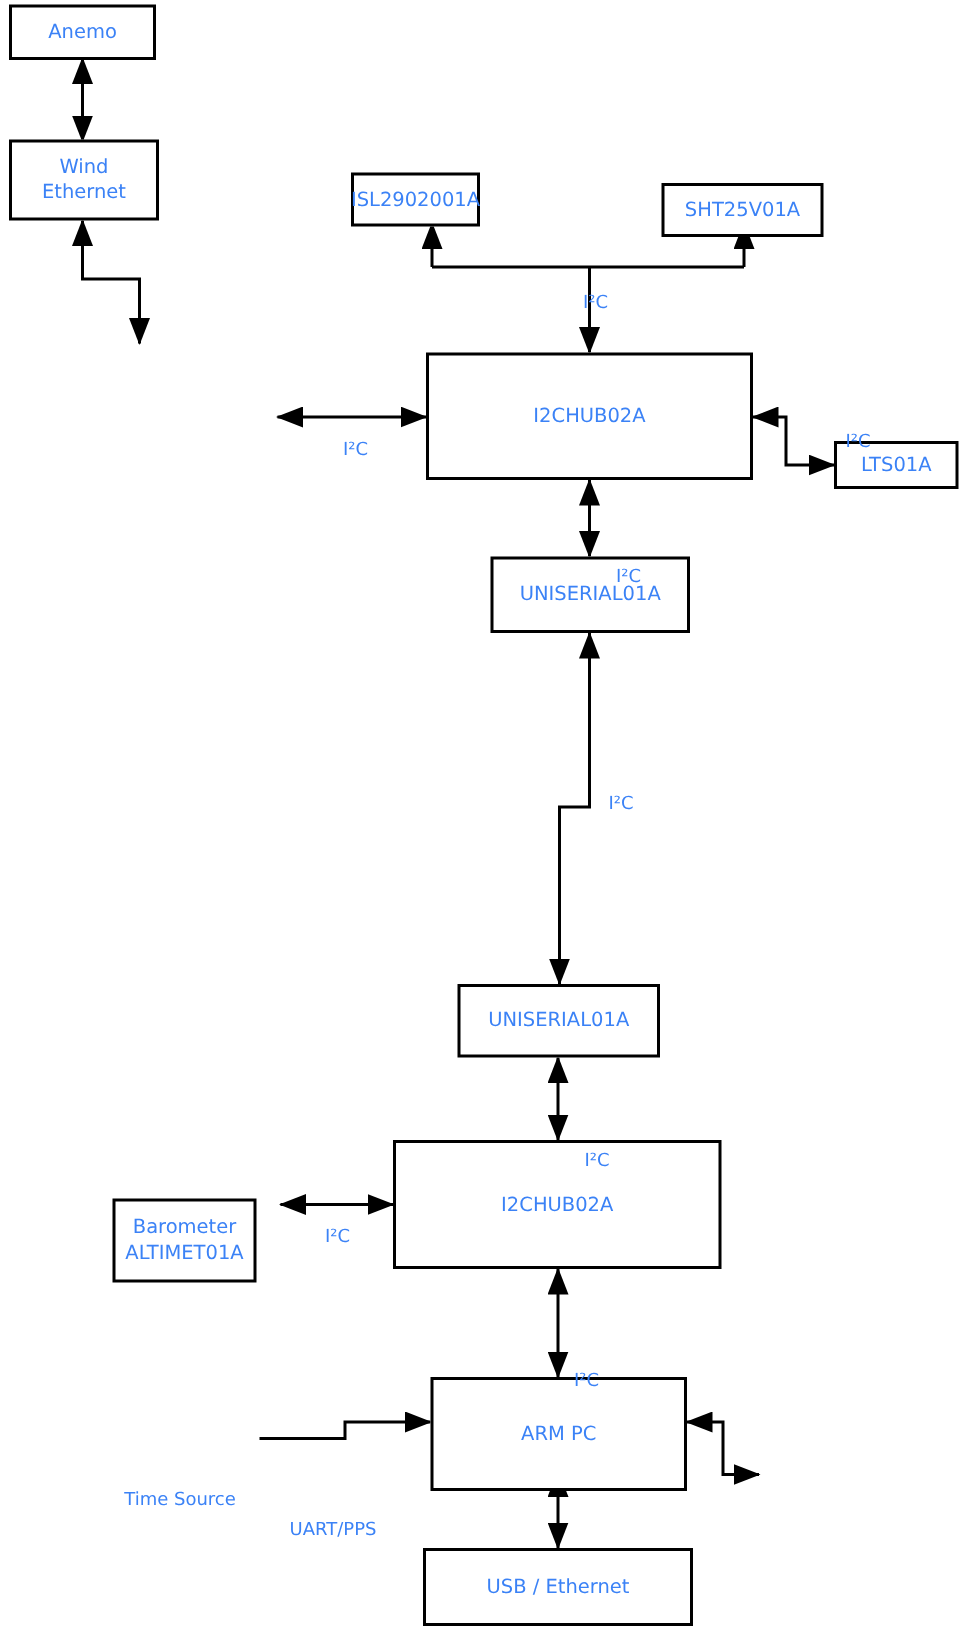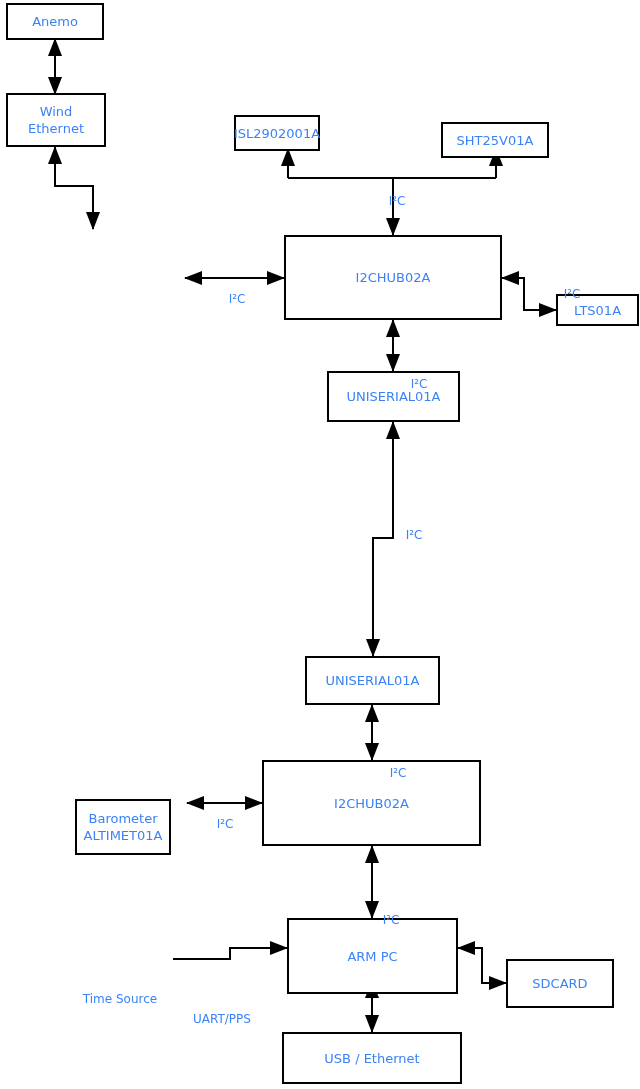--- a/index.html
+++ b/index.html
@@ -122,23 +122,20 @@
   <div class="block" style="left:75px; top:755px; width:96px; height:56px;margin-top:44px;">
     <span class="lbl">Barometer
 ALTIMET01A</span>
   </div>
 
   <div class="block" style="left:287px; top:918px; width:171px; height:76px;">
     <span class="lbl">ARM PC</span>
   </div>
 
 
-  <div class="block" style="left:506px; top:959px; width:108px; height:49px;">
-    <span class="lbl">SDCARD</span>
-  </div>
 
   <div class="block" style="left:282px; top:1032px; width:180px; height:52px;">
     <span class="lbl">USB / Ethernet</span>
   </div>
 
   <div class="elabel" style="left:397px; top:153px;">I²C</div>
   <div class="elabel" style="left:237px; top:251px;">I²C</div>
   <div class="elabel" style="left:572px; top:246px;">I²C</div>
   <div class="elabel" style="left:419px; top:336px;">I²C</div>
   <div class="elabel" style="left:414px; top:487px;">I²C</div>

